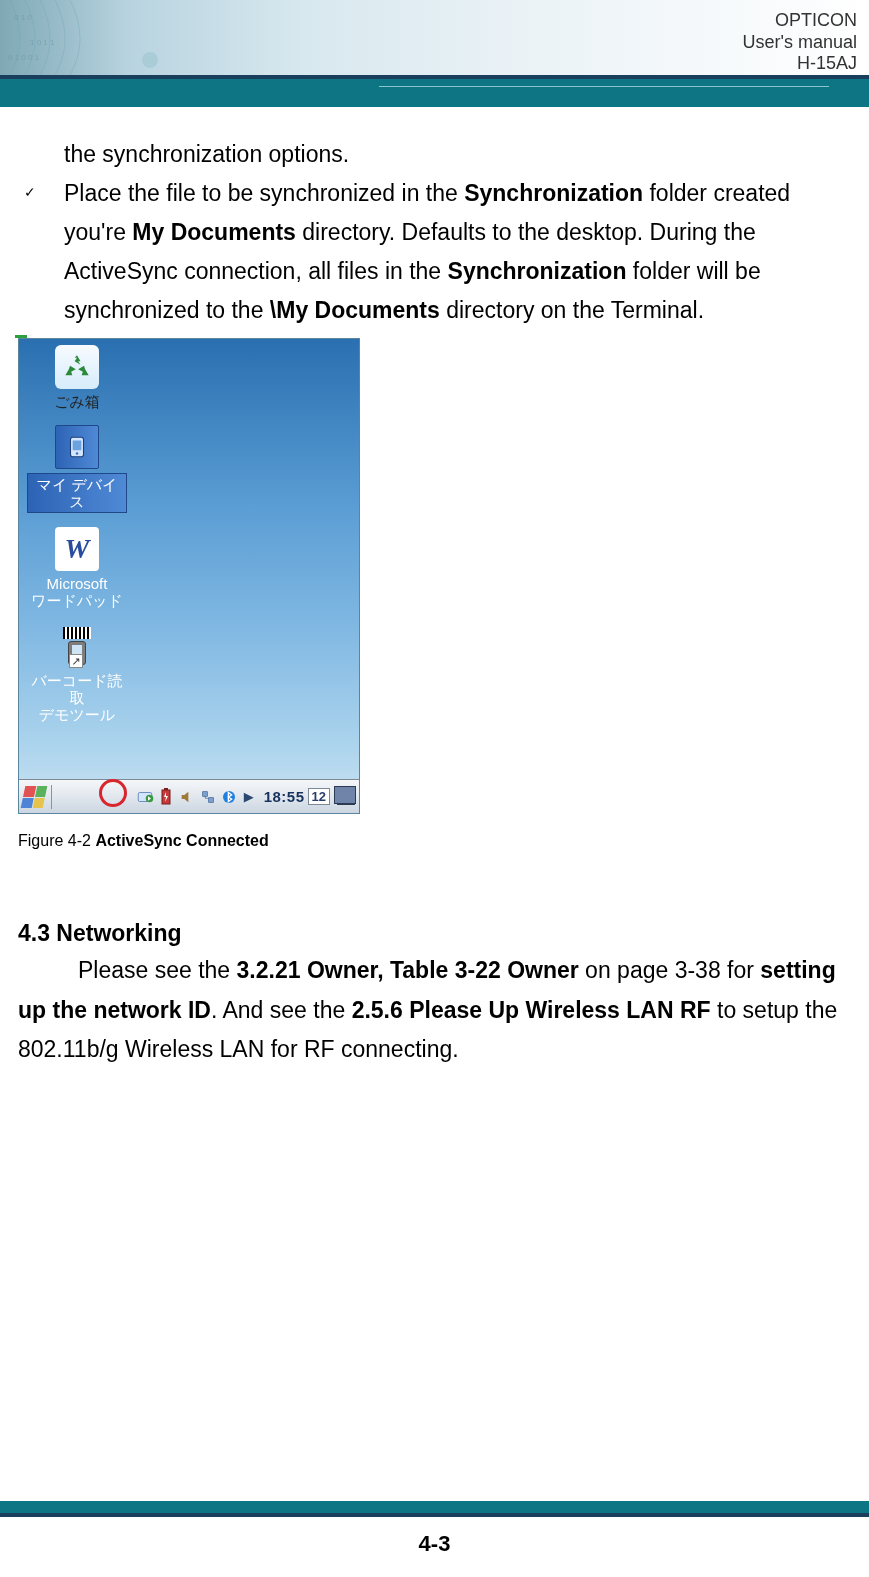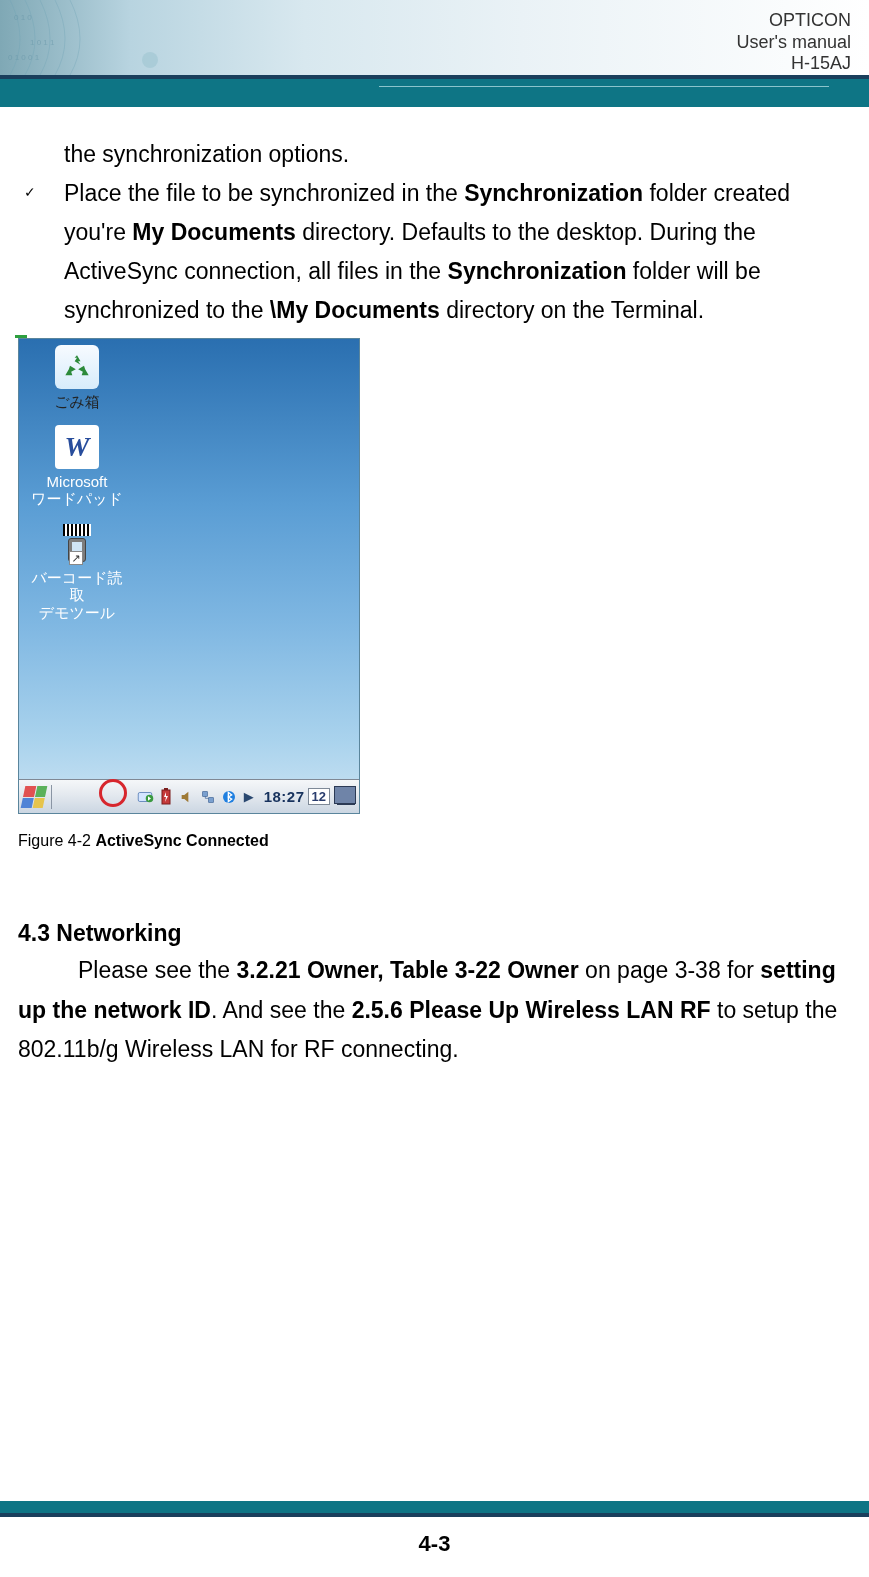--- a/index.html
+++ b/index.html
@@ -19,21 +19,21 @@
       overflow: hidden;
     }
     .header-lines {
       position: absolute;
       left: 0; top: 0;
       width: 180px; height: 75px;
       opacity: .6;
     }
     .header-text {
       position: absolute;
-      right: 18px;
+      right: 12px;
       top: 10px;
       text-align: right;
       font-size: 18px;
       line-height: 1.2;
       color: #333;
     }
     .accent-bar { width: 100%; height: 4px; background: #1a3f5c; }
     .teal-bar { width: 100%; height: 28px; background: #0e7585; position: relative; }
     .teal-bar::after {
       content:"";
@@ -259,20 +259,30 @@
 
       <div class="desk-icon">
         <div class="ico ico-recycle">
           <svg width="28" height="28" viewBox="0 0 24 24">
               <path fill="#2c8a3a" d="M12 2l3 5h-2l2 3-5-3 2-3h-2zM5 14l-3 5h6l-1-3 4-2-5-3zM19 14l3 5h-6l1-3-4-2 5-3z"></path>
             </svg>
         </div>
         <div style="color:#222;">ごみ箱</div>
       </div>
 
+      <div class="desk-icon">
+        <div class="ico ico-device-bg">
+          <svg width="26" height="26" viewBox="0 0 24 24">
+              <rect x="6" y="3" width="12" height="18" rx="2" fill="#d4e5ff" stroke="#1d3f77"></rect>
+              <rect x="8" y="6" width="8" height="9" fill="#6ca2de"></rect>
+              <circle cx="12" cy="18" r="1.2" fill="#4971ad"></circle>
+            </svg>
+        </div>
+        <div class="device-label">マイ デバイス</div>
+      </div>
 
       <div class="desk-icon" style="position:relative;">
         <div class="ico ico-word"></div>
         <div>Microsoft</div>
         <div>ワードパッド</div>
       </div>
 
       <div class="desk-icon" style="position:relative;">
         <div class="ico-barcode" style="position:relative;">
           <div class="barcode-top"></div>
@@ -322,21 +332,21 @@
               <path d="M8 11v3h5" stroke="#3a5f93" fill="none"></path>
             </svg>
         </div>
         <div class="tb-mini">
           <svg width="16" height="16" viewBox="0 0 24 24">
               <circle cx="12" cy="12" r="9" fill="#1f7fe0"></circle>
               <path d="M11 5v14l5-4-5-3 5-3-5-4z" fill="none" stroke="#fff" stroke-width="2"></path>
             </svg>
         </div>
         <span class="tb-expand-arrow">▶</span>
-        <span class="tb-clock">18:27</span>
+        <span class="tb-clock">18:55</span>
         <span class="tb-cal">12</span>
         <div class="tb-mini" style="margin-left:4px;">
           <div class="tb-windows"></div>
         </div>
       </div>
       <div class="red-circle"></div>
     </div>
   </div>
 
   <div class="figure-caption">

